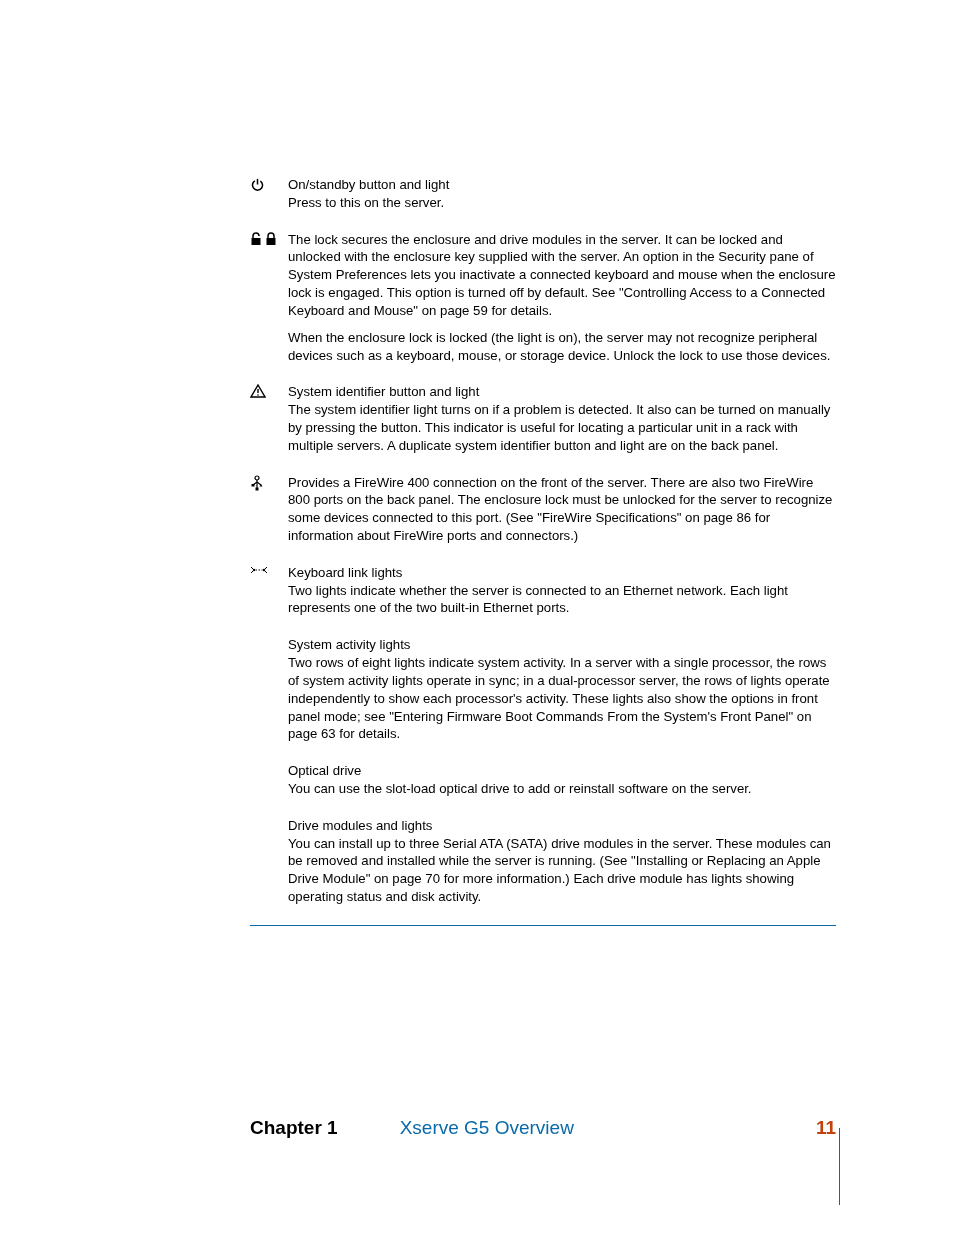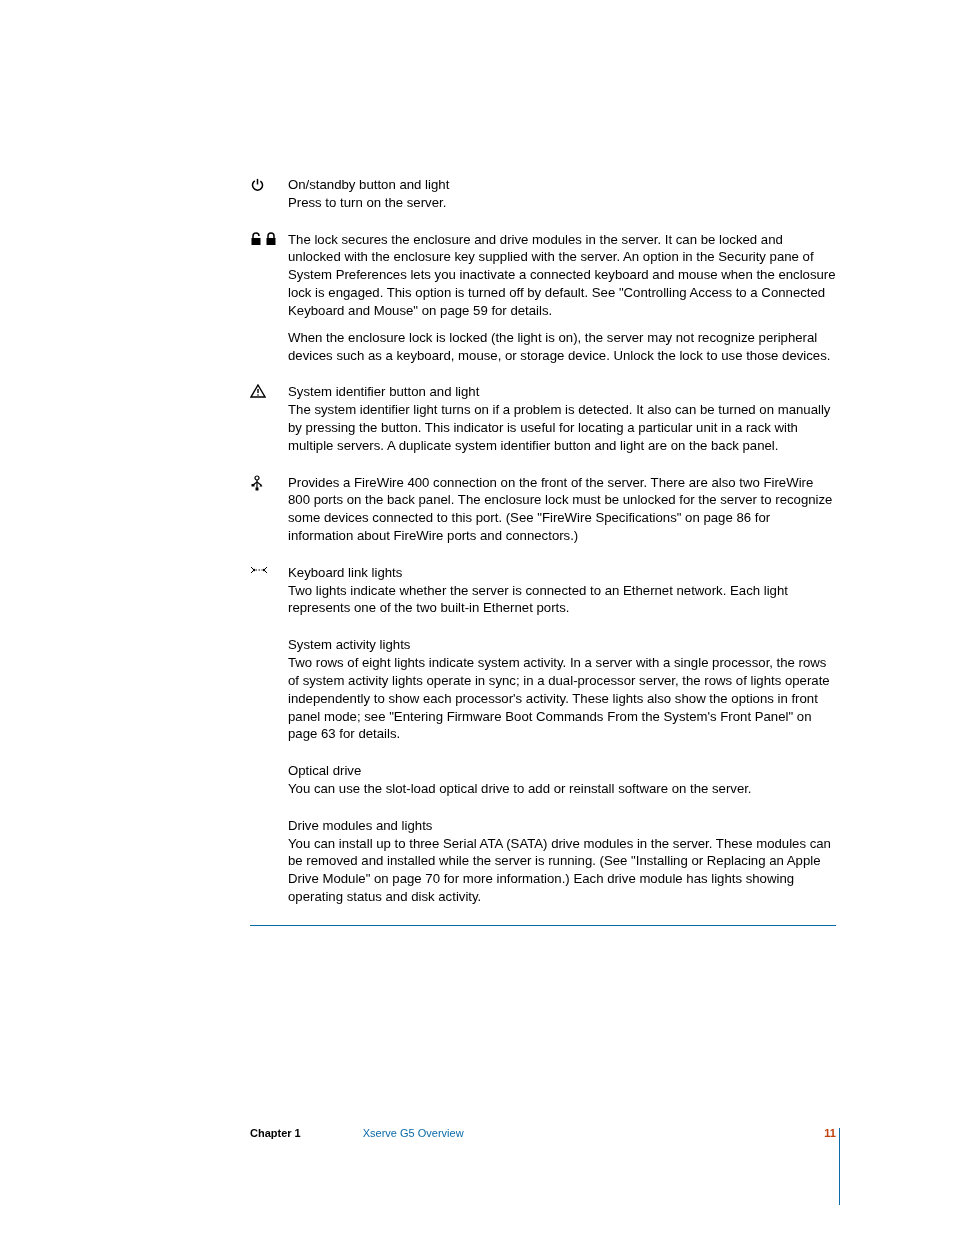--- a/index.html
+++ b/index.html
@@ -51,21 +51,21 @@
       margin-right: 0;
     }
     .footer {
       position: absolute;
       bottom: 96px;
       left: 250px;
       right: 118px;
       display: flex;
       justify-content: space-between;
       align-items: center;
-      font-size: 11px;
+      font-size: 19px;
     }
     .footer-left {
       display: flex;
       gap: 14px;
     }
     .chapter-label {
       font-weight: bold;
     }
     .chapter-title {
       color: #0a6aa8;
@@ -98,21 +98,21 @@
 
   <div class="section">
     <div class="icon-col">
       <svg width="15" height="15" viewBox="0 0 24 24" fill="none" stroke="#000" stroke-width="2.4">
         <circle cx="12" cy="13" r="8" stroke-dasharray="40 10" transform="rotate(-55 12 13)"></circle>
         <line x1="12" y1="3" x2="12" y2="12"></line>
       </svg>
     </div>
     <div class="text-col">
       <span class="heading">On/standby button and light</span>
-      <div class="para">Press to turn on the server.</div>
+      <div class="para">Press to this on the server.</div>
     </div>
   </div>
 
   <div class="section">
     <div class="icon-col">
       <div class="lock-pair">
         <svg width="12" height="14" viewBox="0 0 12 14">
           <path d="M3 6 V4 a3 3 0 0 1 6 0" fill="none" stroke="#000" stroke-width="1.5"></path>
           <rect x="1.5" y="6" width="9" height="7" fill="#000"></rect>
         </svg>

